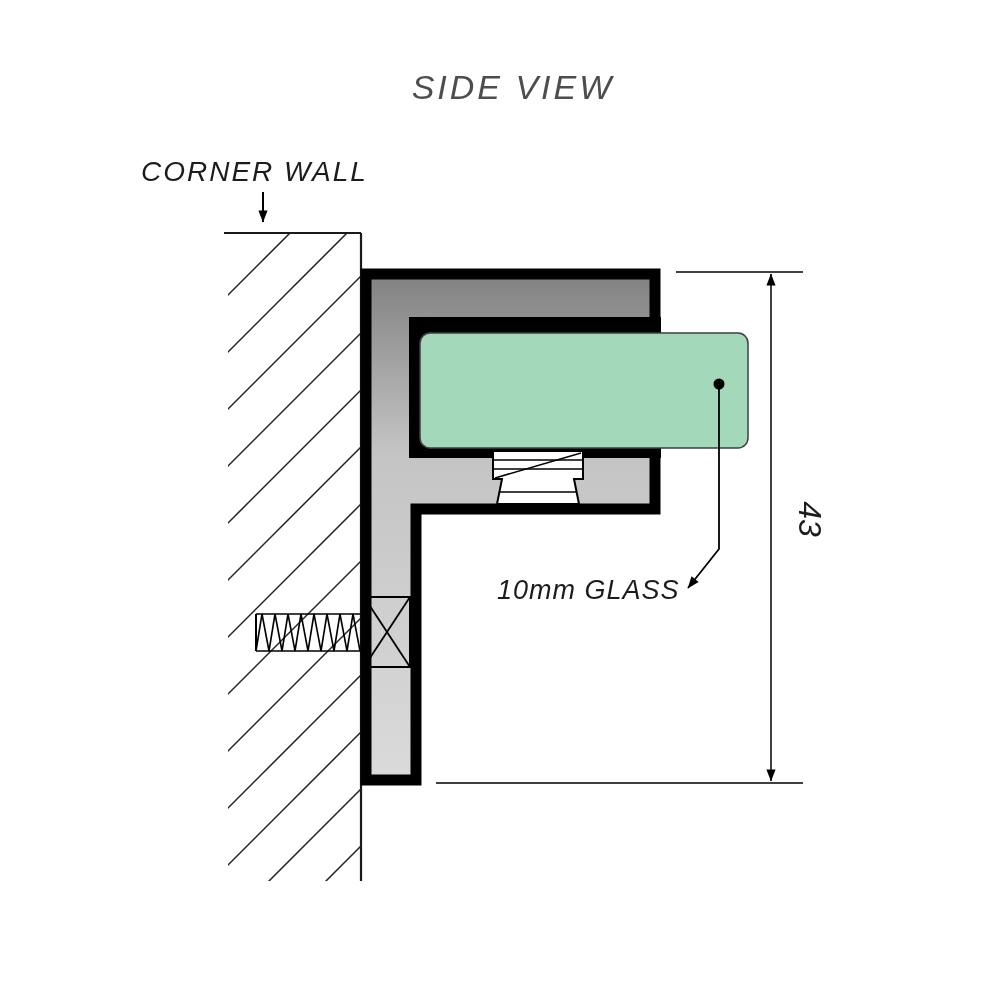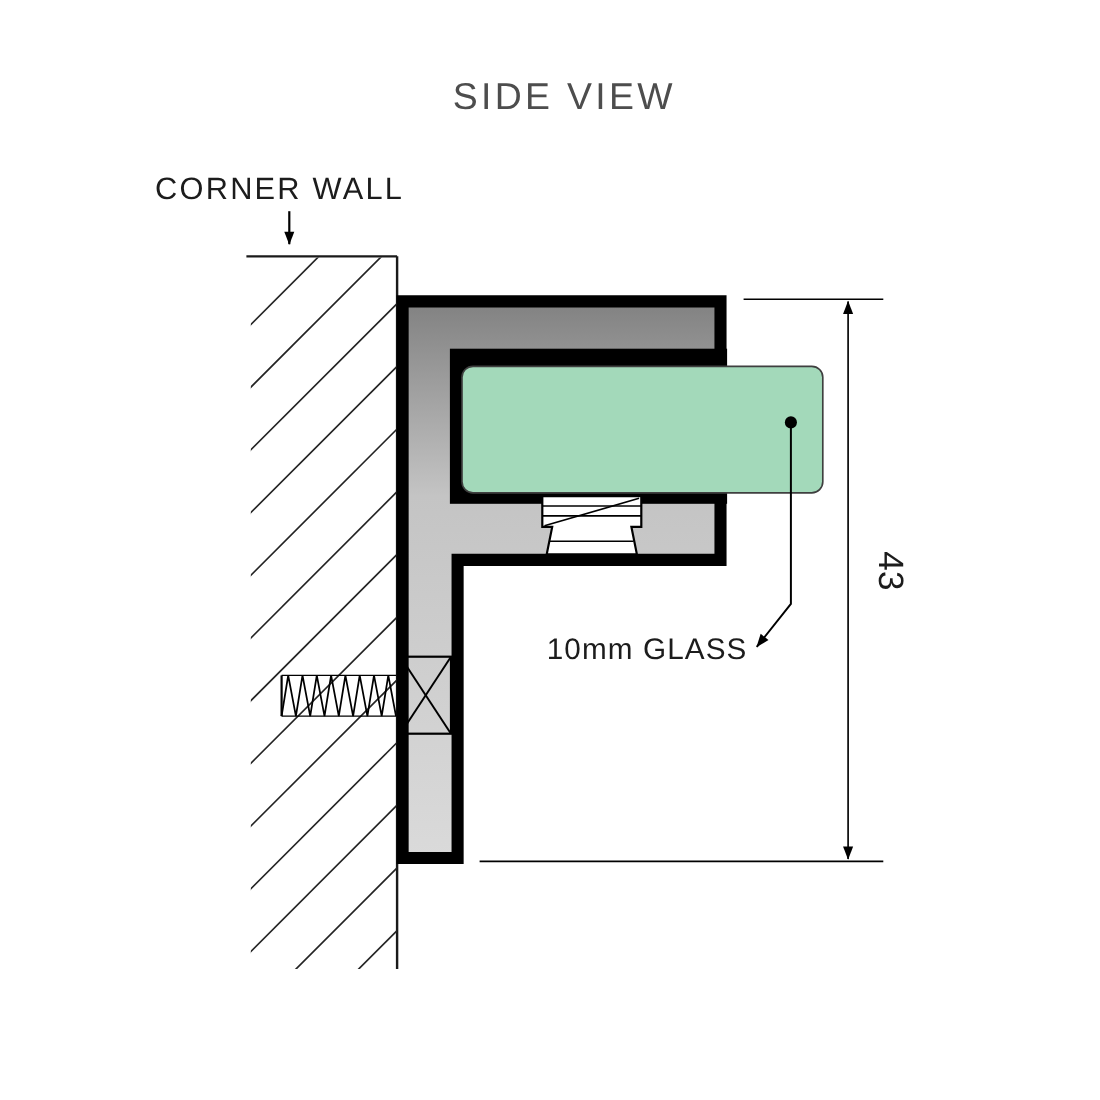--- a/index.html
+++ b/index.html
@@ -1,20 +1,21 @@
 <!DOCTYPE html>
 <html><head>
 <meta charset="utf-8">
 <style>
   html, body { margin: 0; padding: 0; background: #ffffff; }
   .stage {
     width: 1000px; height: 1000px;
     position: relative;
     background: #ffffff;
     overflow: hidden;
+    font-style: italic;
   }
   svg { display: block; }
   .t-title { font-family: "Liberation Sans", sans-serif; font-size: 34px; letter-spacing: 3px; }
   .t-wall  { font-family: "Liberation Sans", sans-serif; font-size: 28px; letter-spacing: 2px; }
   .t-label { font-family: "Liberation Sans", sans-serif; font-size: 27px; letter-spacing: 1px; }
   .t-dim   { font-family: "Liberation Sans", sans-serif; font-size: 32px; }
 </style>
 </head>
 <body>
 

